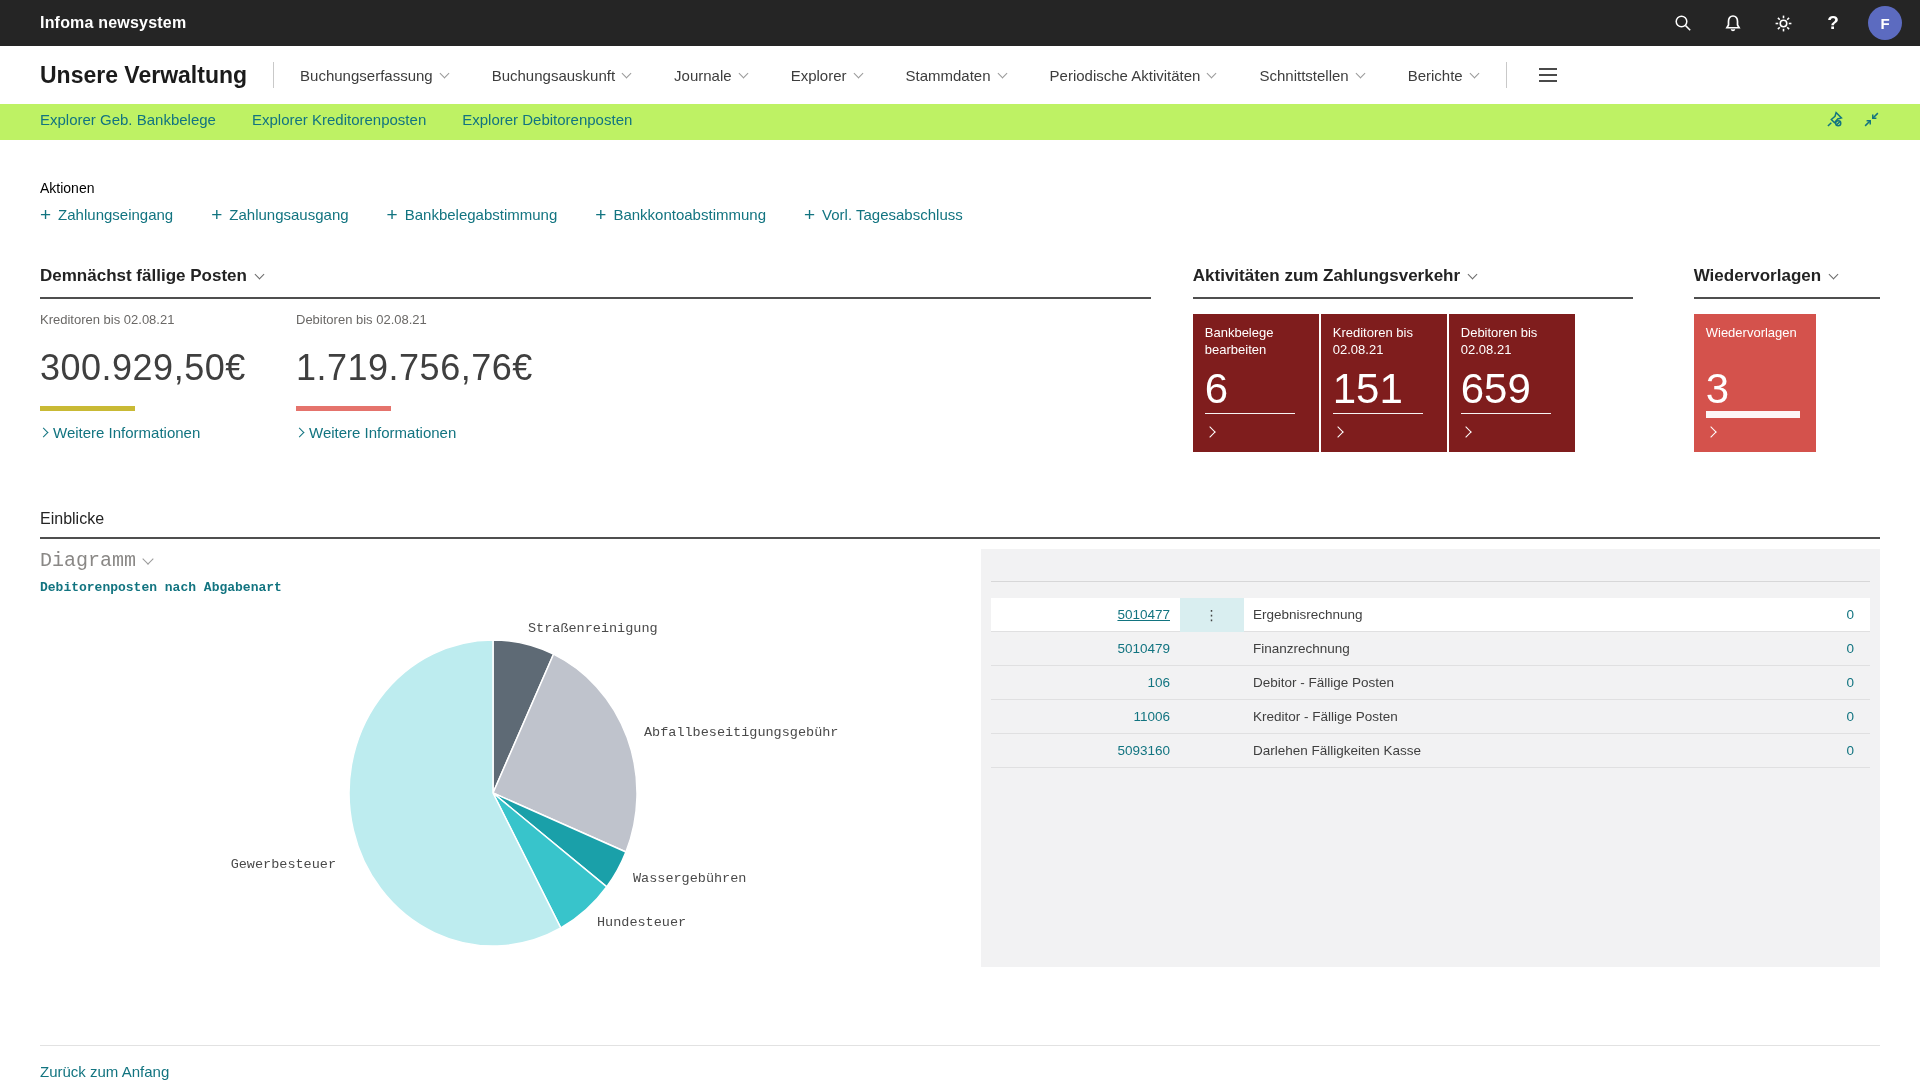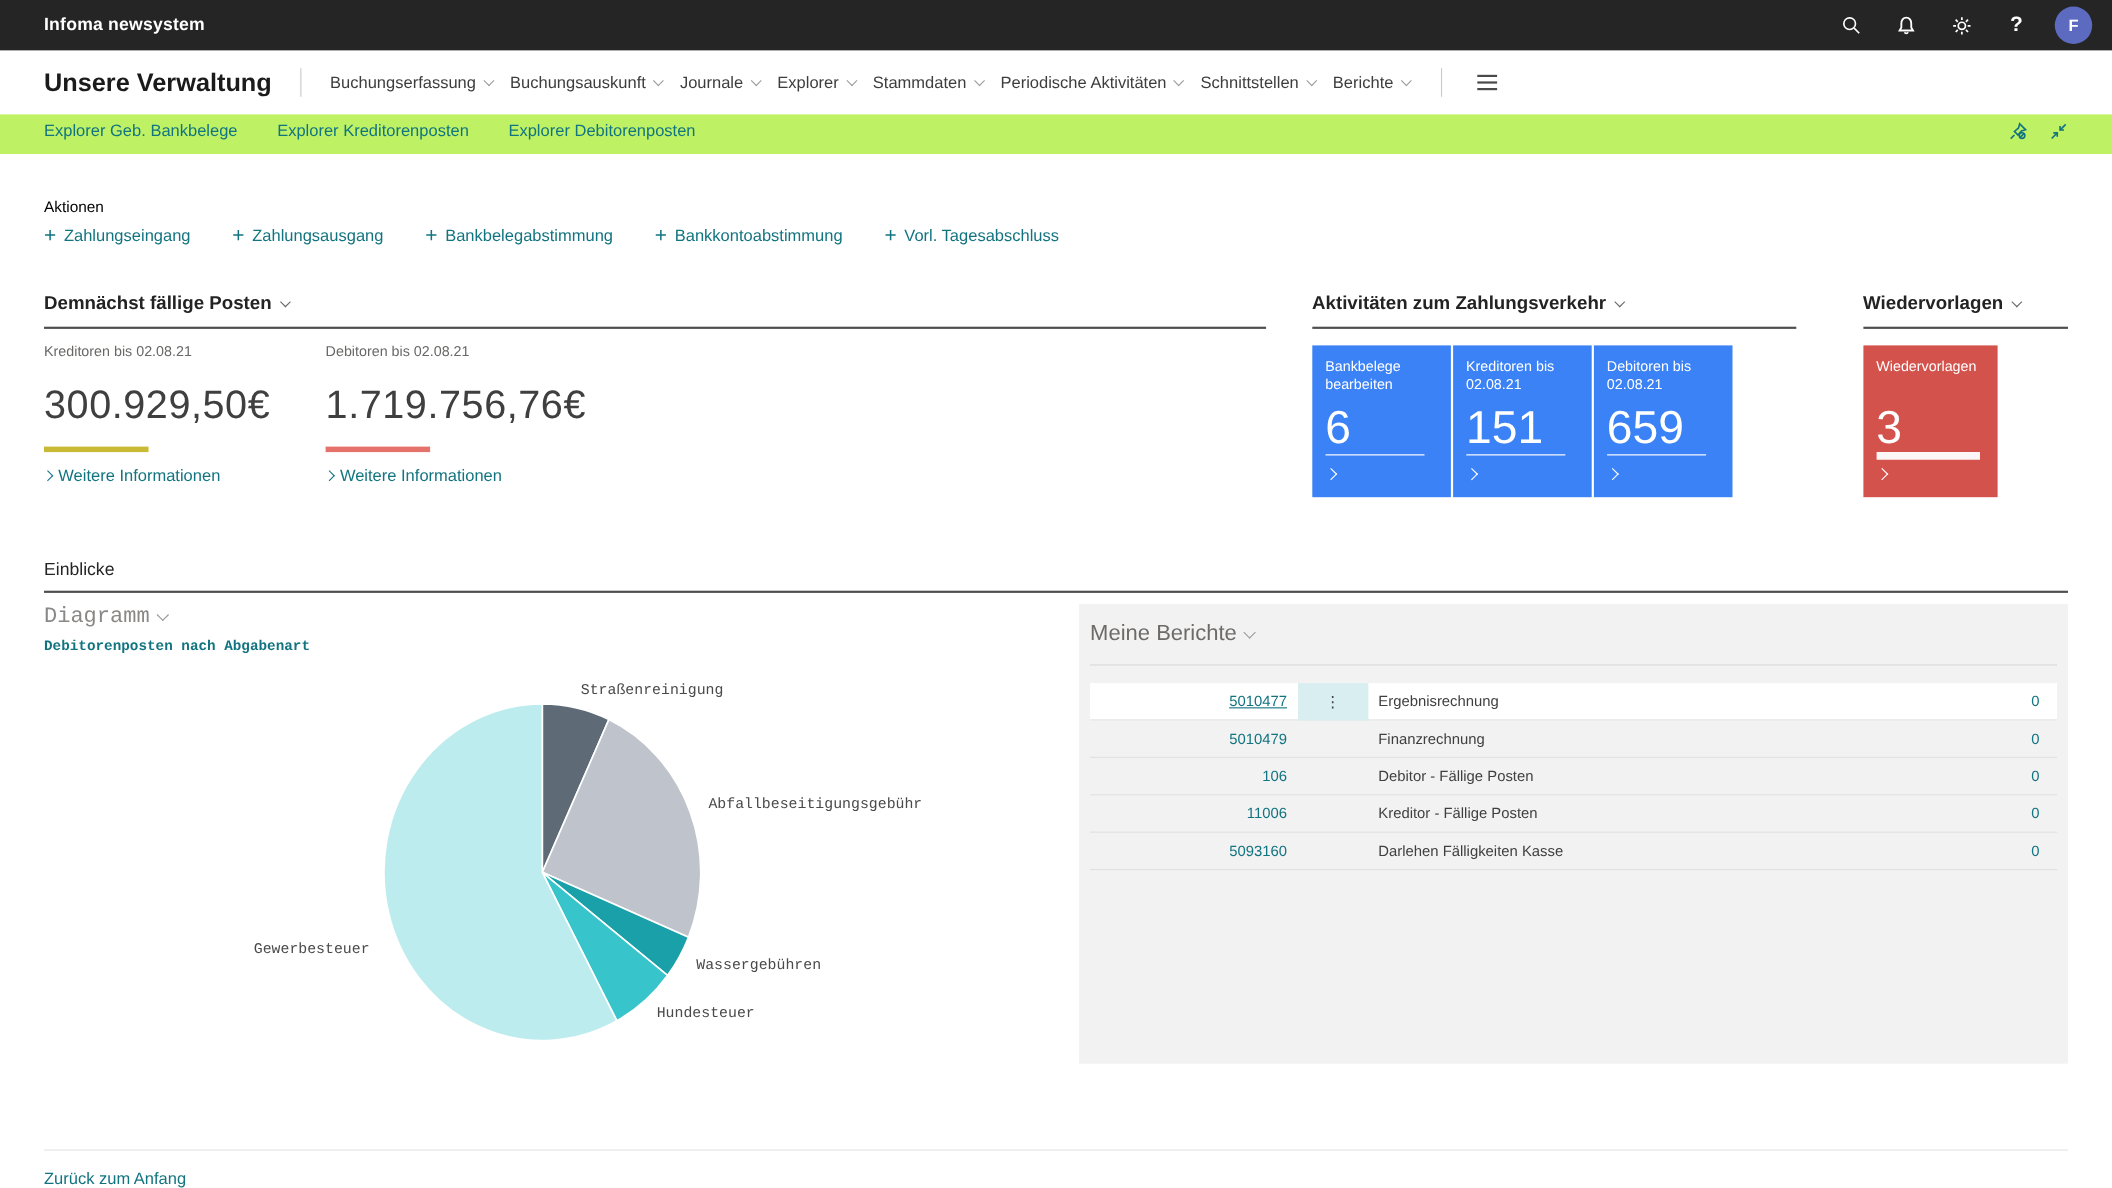--- a/index.html
+++ b/index.html
@@ -13,21 +13,21 @@
   .tb-btn { width:50px; height:46px; display:flex; align-items:center; justify-content:center; cursor:pointer; }
   .tb-btn svg { stroke:#fff; fill:none; stroke-width:1.5; }
   .help-glyph { color:#fff; font-size:19px; font-weight:bold; }
   .avatar { width:34px; height:34px; border-radius:50%; background:#5c6bc0; color:#fff; font-size:15px;
             font-weight:bold; display:flex; align-items:center; justify-content:center; margin:0 8px 0 10px; cursor:pointer; }
 
   
   .nav1 { height:58px; display:flex; align-items:center; padding:0 40px; background:#fff; }
   .brand { font-size:23px; font-weight:bold; color:#1b1b1b; margin-right:26px; white-space:nowrap; cursor:pointer; }
   .vdiv { width:1px; height:26px; background:#c9c9c9; margin-right:26px; }
-  .menu-row { display:flex; align-items:center; gap:16px; }
+  .menu-row { display:flex; align-items:center; gap:44px; }
   .menu-item { font-size:15px; color:#3d3d3d; white-space:nowrap; cursor:pointer; display:flex; align-items:center; }
   .chev { display:inline-block; width:7px; height:7px; border-right:1.5px solid #9a9a9a;
           border-bottom:1.5px solid #9a9a9a; transform:rotate(45deg); margin-left:8px; margin-top:-4px; }
   .chev.dark { border-color:#6b6b6b; }
   .burger { margin-left:28px; display:flex; flex-direction:column; gap:4px; cursor:pointer; padding:4px; }
   .burger span { display:block; width:18px; height:1.8px; background:#4a4a4a; }
   .vdiv2 { width:1px; height:26px; background:#c9c9c9; margin-left:28px; }
 
   .nav2 { height:36px; display:flex; align-items:center; padding:0 40px 6px; background:#bef264; }
   .nav2-links { display:flex; gap:36px; }
@@ -53,21 +53,21 @@
   .kpi-row { display:flex; }
   .kpi { width:256px; }
   .kpi-caption { margin-top:13px; font-size:13px; color:#6a6866; }
   .kpi-amount { margin-top:20px; font-size:36px; font-weight:300; color:#3f3f3f; letter-spacing:.5px; }
   .kpi-bar { height:5px; width:95px; margin-top:17px; }
   .kpi-link { margin-top:13px; display:flex; align-items:center; font-size:15px; color:#127480; cursor:pointer; }
   .chev-r { display:inline-block; width:7px; height:7px; border-right:1.6px solid currentColor;
             border-top:1.6px solid currentColor; transform:rotate(45deg); margin-right:6px; }
 
   .tiles { margin-top:15px; display:flex; gap:2px; }
-  .tile { width:126px; height:138px; background:#3b82f6; color:#fff; padding:11px 12px; position:relative; cursor:pointer; }
+  .tile { width:126px; height:138px; background:#7f1d1d; color:#fff; padding:11px 12px; position:relative; cursor:pointer; }
   .tile-label { font-size:13px; line-height:1.3; min-height:34px; }
   .tile-value { font-size:42px; font-weight:300; margin-top:6px; }
   .tile-rule { position:absolute; left:12px; right:24px; bottom:38px; border-top:1px solid rgba(255,255,255,.95); }
   .tile-chev { position:absolute; left:13px; bottom:12px; }
   .tile-chev .chev-r { border-color:#fff; width:8px; height:8px; }
   .tile.red { width:122px; background:#d4524c; }
   .tile.red .tile-rule { border-top-width:7px; right:16px; bottom:34px; }
 
   .insights-head { margin-top:58px; font-size:16px; color:#242424; padding-bottom:9px; border-bottom:2px solid #4f4f4f; }
   .insights-row { display:flex; margin-top:10px; }
@@ -330,24 +330,20 @@
             <div class="pie-label" style="left: 488px; top: 79px; transform: translate(0px, -50%);">Straßenreinigung</div>
             <div class="pie-label" style="left: 604px; top: 183px; transform: translate(0px, -50%);">Abfallbeseitigungsgebühr</div>
             <div class="pie-label" style="left: 593px; top: 329px; transform: translate(0px, -50%);">Wassergebühren</div>
             <div class="pie-label" style="left: 557px; top: 373px; transform: translate(0px, -50%);">Hundesteuer</div>
             <div class="pie-label" style="left: 296px; top: 285px; transform: translate(-100%, -50%); margin-top: 30px;">Gewerbesteuer</div>
           </div>
       </div>
     </div>
 
     <div class="panel">
-      <div class="panel-head">
-        <span>Meine Berichte</span>
-        <span class="chev"></span>
-      </div>
       <div class="panel-rule"></div>
       <div class="rtable">
         <div class="rrow selected">
           <div class="c-id">5010477</div>
           <div class="c-gap"></div>
           <div class="c-ell">⋮</div>
           <div class="c-name">Ergebnisrechnung</div>
           <div class="c-tpl">0</div>
         </div>
         <div class="rrow">

